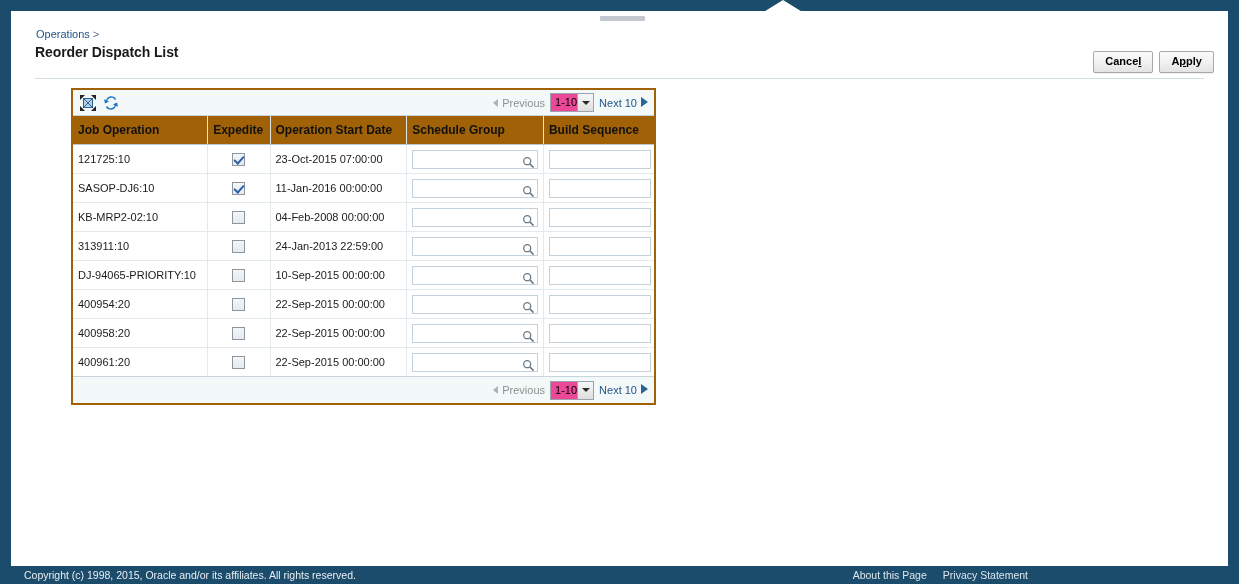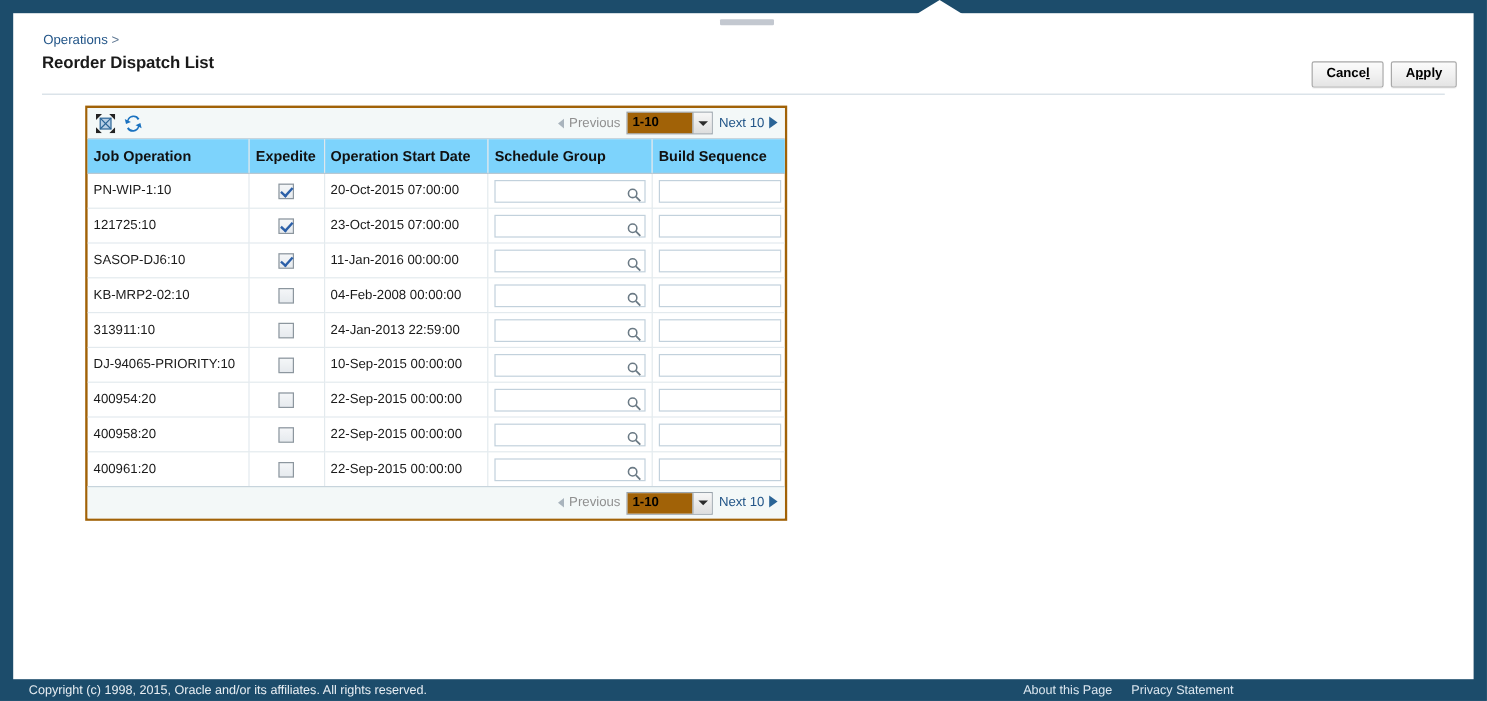--- a/index.html
+++ b/index.html
@@ -196,25 +196,24 @@
   .range-select {
     display: inline-flex;
     align-items: stretch;
     height: 17px;
     border: 1px solid #9aa4ac;
     background: #ffffff;
     font-size: 11px;
     cursor: pointer;
   }
   .range-value {
-    padding: 1px 28px 1px 4px;
+    padding: 1px 0 1px 4px;
     color: #000;
     line-height: 15px;
-    background: #a16207;
-    font-weight: bold;
+    background: #ec4899;
   }
   .range-arrow {
     width: 15px;
     background: linear-gradient(to bottom, #f7f7f7, #dedede);
     border-left: 1px solid #9aa4ac;
     display: flex;
     align-items: center;
     justify-content: center;
   }
   .range-arrow i {
@@ -226,21 +225,21 @@
   }
 
   
   table#grid {
     border-collapse: collapse;
     width: 100%;
     table-layout: fixed;
     font-size: 11px;
   }
   table#grid th {
-    background: #7dd3fc;
+    background: #a16207;
     border-bottom: 1px solid #b9c8d2;
     border-right: 1px solid #dfe7ec;
     font-size: 12px;
     font-weight: bold;
     color: #111111;
     text-align: left;
     padding: 5px 5px 5px 5px;
     height: 18px;
     white-space: nowrap;
   }
@@ -436,30 +435,20 @@
           <tr>
             <th>Job Operation</th>
             <th>Expedite</th>
             <th>Operation Start Date</th>
             <th>Schedule Group</th>
             <th>Build Sequence</th>
           </tr>
         </thead>
         <tbody id="grid-body">
             <tr>
-              <td class="c-job">PN-WIP-1:10</td>
-              <td class="c-exp"><span class="cbx checked"></span></td>
-              <td>20-Oct-2015 07:00:00</td>
-              <td><span class="lov-wrap"><input type="text" class="lov-input" style=""><span class="lov-icon"><svg width="13" height="13" viewBox="0 0 13 13">
-                      <circle cx="5.2" cy="5.2" r="3.5" fill="none" stroke="#6b7a85" stroke-width="1.3"></circle>
-                      <line x1="7.9" y1="7.9" x2="11.6" y2="11.6" stroke="#6b7a85" stroke-width="1.5"></line>
-                    </svg></span></span></td>
-              <td><input type="text" class="plain-input" style=""></td>
-            </tr>
-            <tr>
               <td class="c-job">121725:10</td>
               <td class="c-exp"><span class="cbx checked"></span></td>
               <td>23-Oct-2015 07:00:00</td>
               <td><span class="lov-wrap"><input type="text" class="lov-input" style=""><span class="lov-icon"><svg width="13" height="13" viewBox="0 0 13 13">
                       <circle cx="5.2" cy="5.2" r="3.5" fill="none" stroke="#6b7a85" stroke-width="1.3"></circle>
                       <line x1="7.9" y1="7.9" x2="11.6" y2="11.6" stroke="#6b7a85" stroke-width="1.5"></line>
                     </svg></span></span></td>
               <td><input type="text" class="plain-input" style=""></td>
             </tr>
             <tr>

